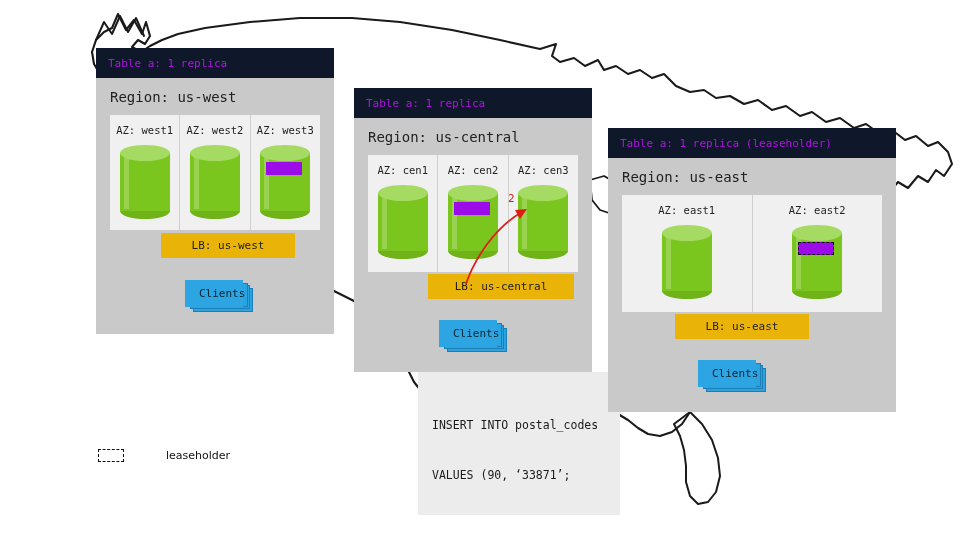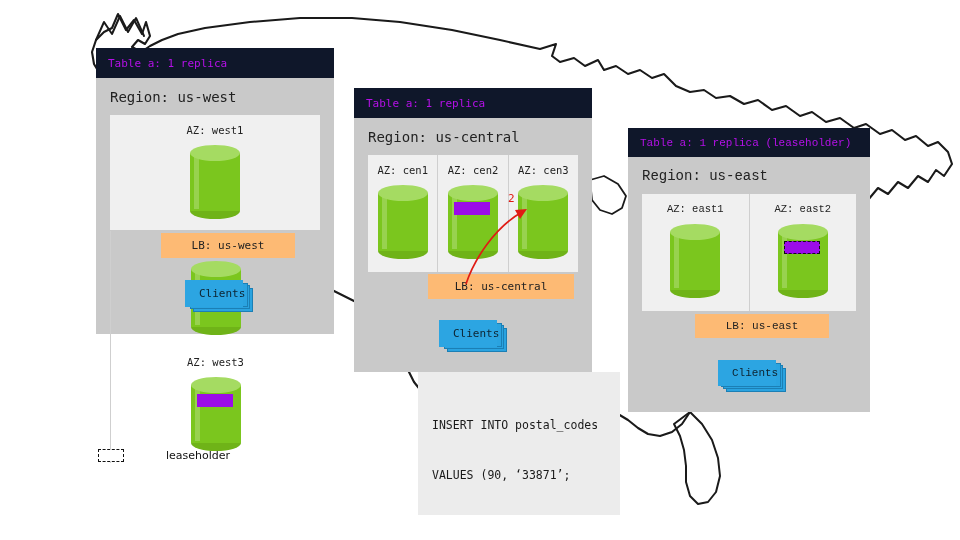--- a/index.html
+++ b/index.html
@@ -22,21 +22,21 @@
   .cyl .body{position:absolute;left:0;right:0;top:8px;bottom:8px;background:#7bc61e;}
   .cyl .top{position:absolute;left:0;right:0;top:0;height:16px;border-radius:50%;
             background:#a5db62;}
   .cyl .bot{position:absolute;left:0;right:0;bottom:0;height:16px;border-radius:50%;
             background:#6fb318;}
   .cyl .shine{position:absolute;left:4px;top:10px;bottom:10px;width:5px;
               background:rgba(255,255,255,0.22);}
   .replica{position:absolute;background:#9b0ce8;z-index:3;}
   .replica.lease{border:1.6px dashed #111;}
 
-  .lb-box{position:absolute;background:#fdba74;font-size:11px;color:#222;
+  .lb-box{position:absolute;background:#eab308;font-size:11px;color:#222;
           padding:6px 12px;white-space:nowrap;z-index:4;text-align:center;}
 
   .clients{position:absolute;z-index:4;}
   .clients .sheet{position:absolute;background:#2aa3e0;border:1px solid #1b7fb5;}
   .clients .front{position:relative;background:#2ca5e2;color:#0d2330;font-size:11px;
                   padding:7px 14px;white-space:nowrap;text-align:center;}
 
   .sql-box{position:absolute;background:#ececec;padding:12px 14px 14px 14px;z-index:2;
            font-size:11.5px;line-height:1.45;color:#1a1a1a;white-space:pre;}
 
@@ -89,21 +89,21 @@
            L716,492 L708,502 L698,504 L690,496 L686,482
            L686,466 L684,450 L680,436 L674,424 Z"></path>
   <path fill="none" stroke="#1a1a1a" stroke-width="2" stroke-linejoin="round" stroke-linecap="round" d="M96,40 L104,22 L112,34 L120,16 L128,32 L136,18 L144,36"></path>
 </svg>
 
 <div class="region-panel" id="panel-west" style="left:96px;top:48px;width:238px;height:286px;">
   <div class="panel-header">
     <div class="hdr-text">Table a: 1 replica</div>
   </div>
   <div class="region-title">Region: us-west</div>
-  <div class="az-row" style="height:115px;flex-direction:column;">
+  <div class="az-row" style="height:115px;">
     <div class="az-cell">
       <div class="az-label">AZ: west1</div>
       <div class="cyl" style="width:50px;height:74px;">
         <div class="bot"></div>
         <div class="body"></div>
         <div class="shine"></div>
         <div class="top"></div>
       </div>
     </div>
     <div class="az-cell">
@@ -183,21 +183,21 @@
   <path d="M112,196 C120,172 140,140 168,124" fill="none" stroke="#e01b14" stroke-width="1.7"></path>
   <polygon points="173,121 161,122 166,131" fill="#e01b14"></polygon>
 </svg>
 <div class="arrow-num" style="left:508px;top:192px;">2</div>
 
 <div class="sql-box" style="left:418px;top:372px;width:174px;">
   <div>INSERT INTO postal_codes</div>
   <div>VALUES (90, ‘33871’;</div>
 </div>
 
-<div class="region-panel" id="panel-east" style="left:628px;top:128px;width:242px;height:284px;font-family:Liberation Mono, monospace;">
+<div class="region-panel" id="panel-east" style="left:608px;top:128px;width:288px;height:284px;">
   <div class="panel-header">
     <div class="hdr-text">Table a: 1 replica (leaseholder)</div>
   </div>
   <div class="region-title">Region: us-east</div>
   <div class="az-row" style="height:117px;">
     <div class="az-cell">
       <div class="az-label">AZ: east1</div>
       <div class="cyl" style="width:50px;height:74px;">
         <div class="bot"></div>
         <div class="body"></div>

